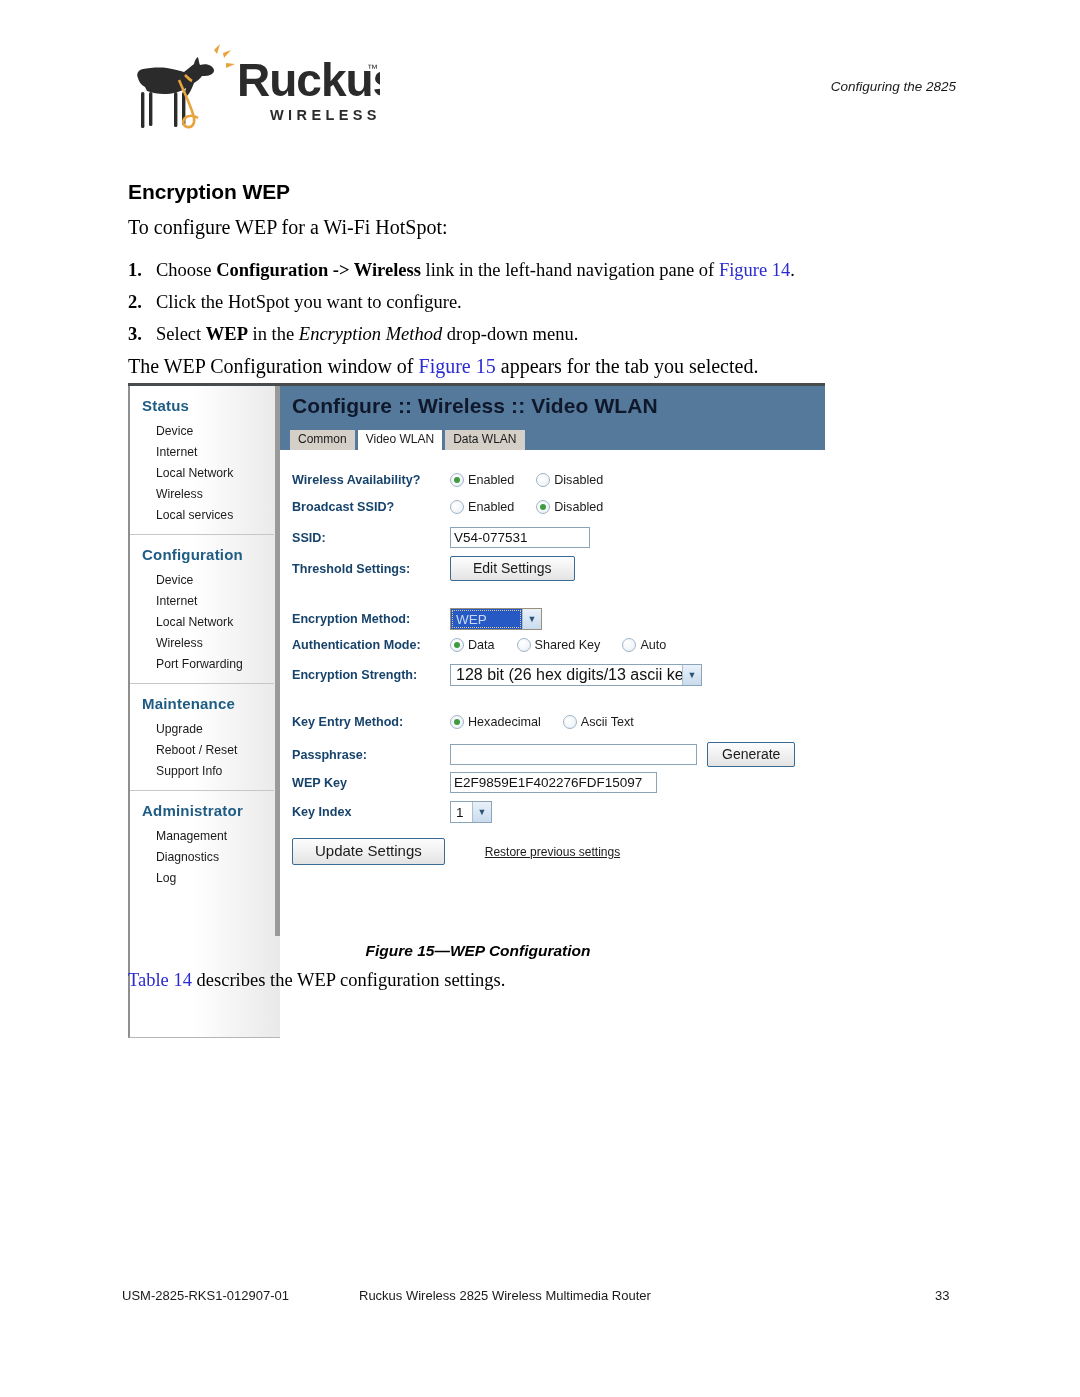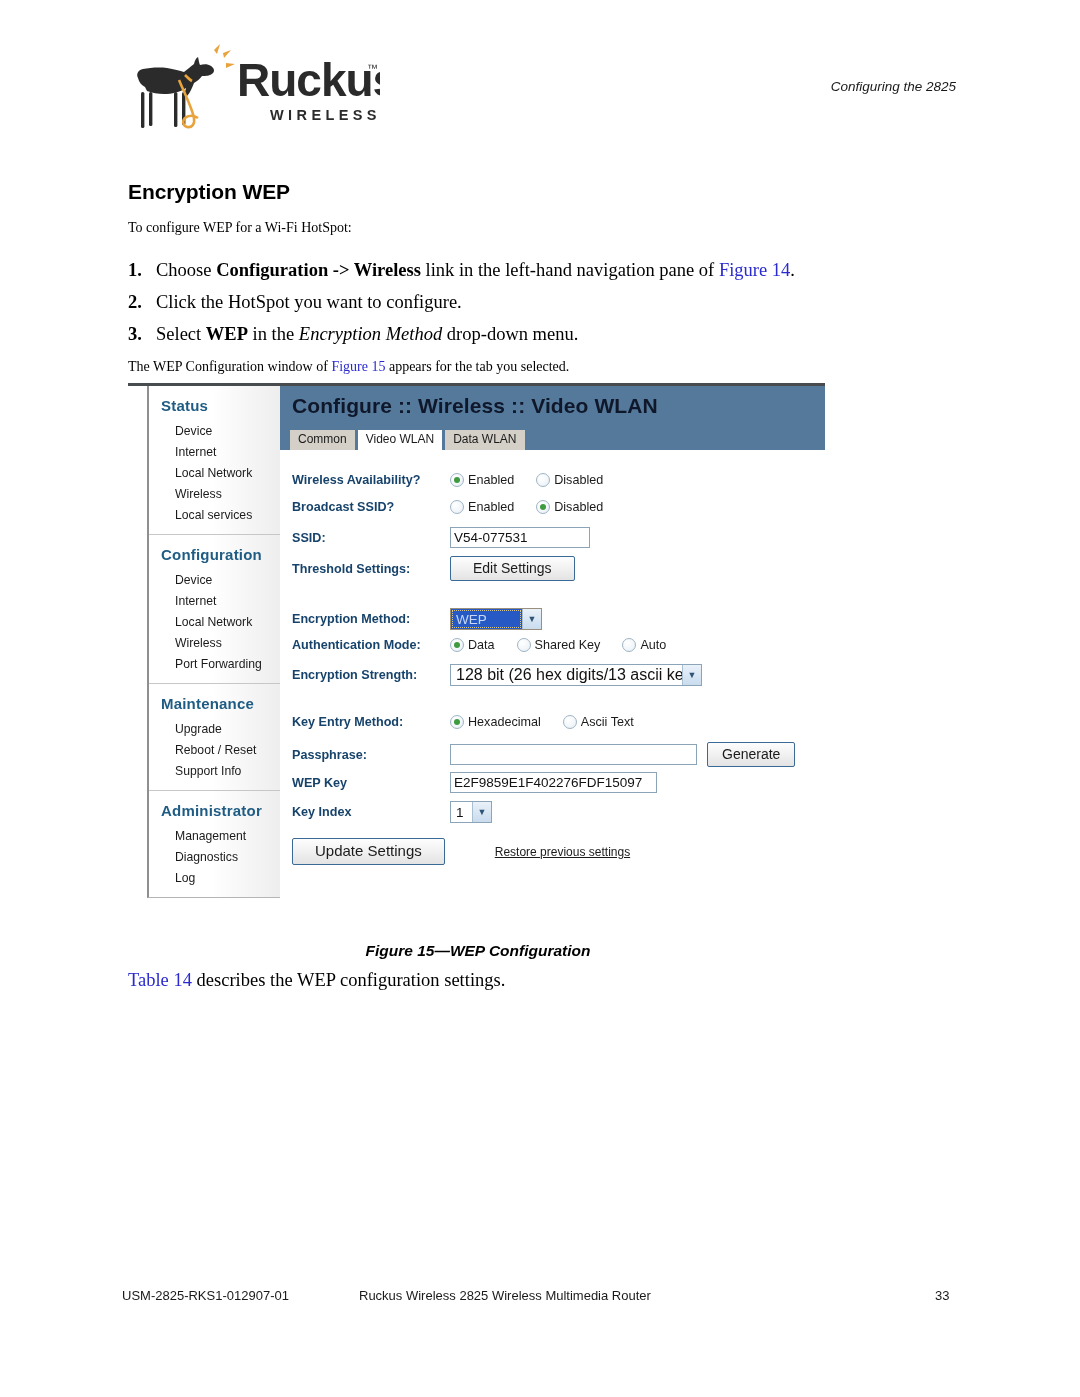--- a/index.html
+++ b/index.html
@@ -52,21 +52,21 @@
   #section-heading {
     font-family: "Liberation Sans", sans-serif;
     font-weight: bold;
     font-size: 21px;
     letter-spacing: -0.1px;
     margin: 0 0 11px 0;
     color: #000;
   }
   .body-para {
     font-family: "Liberation Serif", serif;
-    font-size: 14px;
+    font-size: 20px;
     line-height: 25px;
     margin: 0;
   }
   #intro-para { margin-bottom: 18px; }
 
   #steps {
     margin: 0 0 6px 0;
     padding: 0;
     list-style: none;
   }
@@ -107,26 +107,25 @@
     left: 0; top: 0;
     width: 697px;
     height: 550px;
   }
 
   
   #ui-sidebar {
     position: absolute;
     left: 0; top: 0;
     width: 152px;
-    height: 512px;
+    height: 652px;
     background: linear-gradient(to right, #ffffff 0%, #ffffff 42%, #e9e9e9 100%);
     border-left: 2px solid #8f8f8f;
     border-bottom: 1px solid #b5b5b5;
     box-sizing: border-box;
-    margin-left: 19px;
   }
   #ui-sidebar::after {
     content: "";
     position: absolute;
     right: 0; top: 0;
     width: 5px; height: 550px;
     background: #9a9a9a;
   }
   .nav-group { padding: 0 0 0 12px; }
   .nav-title {
@@ -319,21 +318,21 @@
     font-size: 13.5px;
   }
   #encstrength-select { width: 252px; }
   #keyindex-select { width: 42px; }
   #keyindex-select .sel-val { font-size: 13.5px; }
 
   .restore-link {
     font-size: 12px;
     color: #1b1b1b;
     text-decoration: underline;
-    margin-left: 10px;
+    margin-left: 0;
     white-space: nowrap;
     padding-left: 40px;
   }
 
   
   #figure-caption {
     position: absolute;
     left: 128px;
     top: 942px;
     width: 700px;

